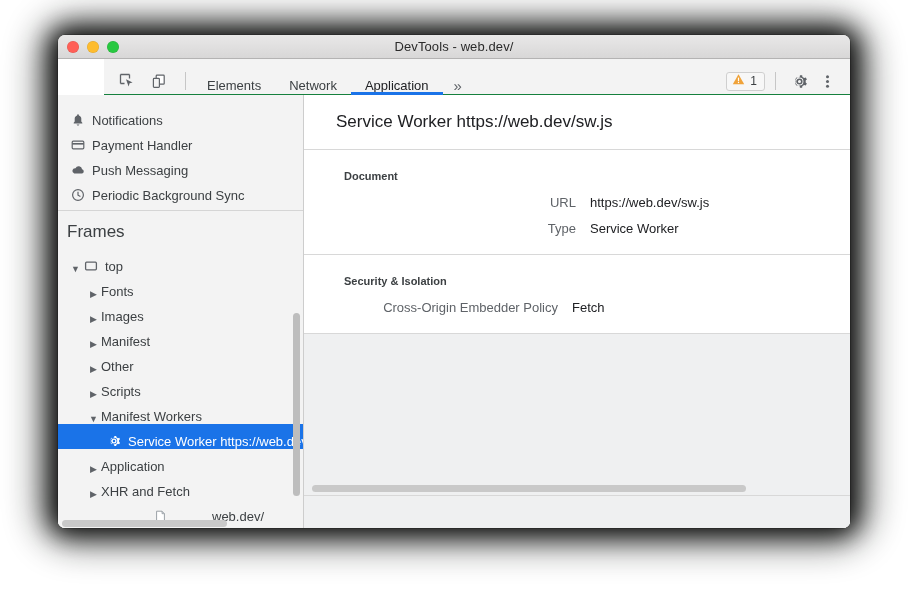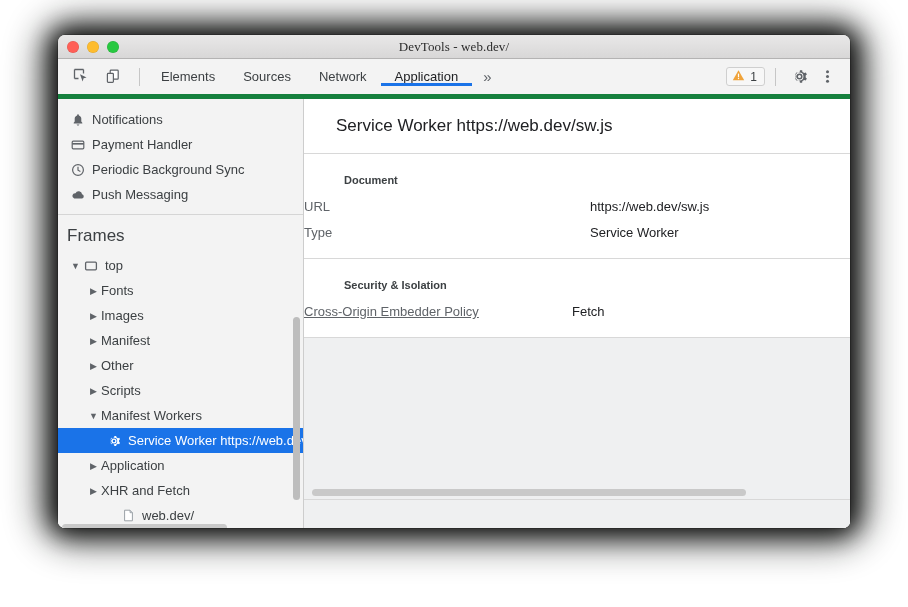--- a/index.html
+++ b/index.html
@@ -75,31 +75,31 @@
   .dot { width: 12px; height: 12px; border-radius: 50%; }
   .dot.red    { background: #ff5f57; box-shadow: inset 0 0 0 0.5px rgba(0,0,0,.12); }
   .dot.yellow { background: #febc2e; box-shadow: inset 0 0 0 0.5px rgba(0,0,0,.12); }
   .dot.green  { background: #28c840; box-shadow: inset 0 0 0 0.5px rgba(0,0,0,.12); }
   .title-text {
     width: 100%;
     text-align: center;
     font-size: 13px;
     color: #2b2b2b;
     letter-spacing: 0.1px;
-    font-family: Liberation Serif, serif;
   }
 
   
   .toolbar {
     height: 35px;
     background: #f3f3f3;
-    border-bottom: 5px solid #15803d;
-    display: flex;
-    align-items: center;
+    border-bottom: 1px solid #15803d;
+    display: flex;
+    align-items: flex-end;
     position: relative;
+    margin-left: 46px;
   }
   .tb-left { display: flex; align-items: center; padding-left: 10px; gap: 6px; }
   .tb-btn {
     width: 26px; height: 26px;
     display: flex; align-items: center; justify-content: center;
     border-radius: 3px;
   }
   .tb-sep {
     width: 1px; height: 18px; background: #c6c6c6;
     align-self: center; margin: 0 7px;
@@ -162,21 +162,21 @@
     flex: none;
   }
   .tree {
     position: absolute;
     left: 0; right: 0;
     top: -6px;
   }
   .row {
     height: 25px;
     display: flex;
-    align-items: center;
+    align-items: flex-end;
     font-size: 13px;
     color: #3c4043;
     white-space: nowrap;
     padding-left: 8px;
     box-sizing: border-box;
   }
   .row.selected {
     background: #1a73e8;
     color: #ffffff;
   }
@@ -192,21 +192,21 @@
     display: inline-flex;
     align-items: center;
     justify-content: center;
     font-size: 9px;
     color: #5f6368;
     margin-right: 2px;
   }
   .indent-1 { padding-left: 12px; }
   .indent-2 { padding-left: 30px; }
   .indent-3 { padding-left: 48px; }
-  .indent-4 { padding-left: 62px; }
+  .indent-4 { padding-left: 94px; gap: 38px; }
   .section-divider {
     height: 1px;
     background: #d5d5d5;
     margin: 7px 0 0 0;
   }
   .section-head {
     font-size: 17px;
     color: #3c4043;
     padding: 11px 0 7px 9px;
   }
@@ -255,31 +255,32 @@
     color: #3c4043;
     padding: 6px 0 4px 40px;
   }
   .field {
     display: flex;
     align-items: baseline;
     padding: 9px 0 2px 0;
   }
   .field-label {
     width: 272px;
+    text-align: right;
     font-size: 13px;
     color: #5f6368;
     padding-right: 0;
     flex: none;
   }
   .field-value {
     font-size: 13px;
     color: #202124;
     padding-left: 14px;
   }
-  .field.narrow .field-label { width: 254px; text-decoration: underline; }
+  .field.narrow .field-label { width: 254px; }
 
   .main-filler { background: #eff0f1; height: 105px; }
   .main-hscroll {
     position: absolute;
     left: 8px;
     top: 390px;
     width: 434px;
     height: 7px;
     border-radius: 4px;
     background: #c9c9c9;
@@ -323,21 +324,20 @@
           <svg width="17" height="17" viewBox="0 0 17 17">
             <rect x="5.2" y="2.2" width="8" height="9" rx="0.8" stroke="#5f6368" stroke-width="1.2" fill="#fff"></rect>
             <rect x="2.4" y="5.4" width="6" height="9" rx="0.8" stroke="#5f6368" stroke-width="1.2" fill="#f3f3f3"></rect>
           </svg>
         </div>
         <div class="tb-sep"></div>
       </div>
 
       <div class="tabs">
         <div class="tab">Elements</div>
-        <div class="tab">Sources</div>
         <div class="tab">Network</div>
         <div class="tab active">Application</div>
         <div class="tab more">»</div>
       </div>
 
       <div class="tb-right">
         <div class="warn-badge">
           <span>
             <svg width="13" height="13" viewBox="0 0 13 13">
               <path d="M6.5 1.3 L12.2 11.3 H0.8 Z" fill="#f0a33a"></path>
@@ -387,34 +387,34 @@
                 <rect x="1.2" y="3.2" width="11.6" height="7.6" rx="1" stroke="#5f6368" stroke-width="1.2" fill="none"></rect>
                 <rect x="1.2" y="5.0" width="11.6" height="1.6" fill="#5f6368"></rect>
               </svg>
             </span>
             <span>Payment Handler</span>
           </div>
 
           <div class="row indent-1">
             <span class="ico">
               <svg width="14" height="14" viewBox="0 0 14 14">
+                <path fill="#5f6368" d="M11.1 6.3A3.5 3.5 0 0 0 4.5 5.2 2.8 2.8 0 0 0 3.2 10.6h7.7a2.2 2.2 0 0 0 .2-4.3z"></path>
+              </svg>
+            </span>
+            <span>Push Messaging</span>
+          </div>
+
+          <div class="row indent-1">
+            <span class="ico">
+              <svg width="14" height="14" viewBox="0 0 14 14">
                 <circle cx="7" cy="7" r="5.4" stroke="#5f6368" stroke-width="1.2" fill="none"></circle>
                 <path d="M7 3.8 V7.2 L9.4 8.6" stroke="#5f6368" stroke-width="1.2" fill="none"></path>
               </svg>
             </span>
             <span>Periodic Background Sync</span>
-          </div>
-
-          <div class="row indent-1">
-            <span class="ico">
-              <svg width="14" height="14" viewBox="0 0 14 14">
-                <path fill="#5f6368" d="M11.1 6.3A3.5 3.5 0 0 0 4.5 5.2 2.8 2.8 0 0 0 3.2 10.6h7.7a2.2 2.2 0 0 0 .2-4.3z"></path>
-              </svg>
-            </span>
-            <span>Push Messaging</span>
           </div>
 
           <div class="section-divider"></div>
           <div class="section-head">Frames</div>
 
           <div class="row indent-1">
             <span class="arrow">▼</span>
             <span class="ico">
               <svg width="14" height="14" viewBox="0 0 14 14">
                 <rect x="1.6" y="3.2" width="10.8" height="7.6" rx="1" stroke="#5f6368" stroke-width="1.3" fill="none"></rect>

